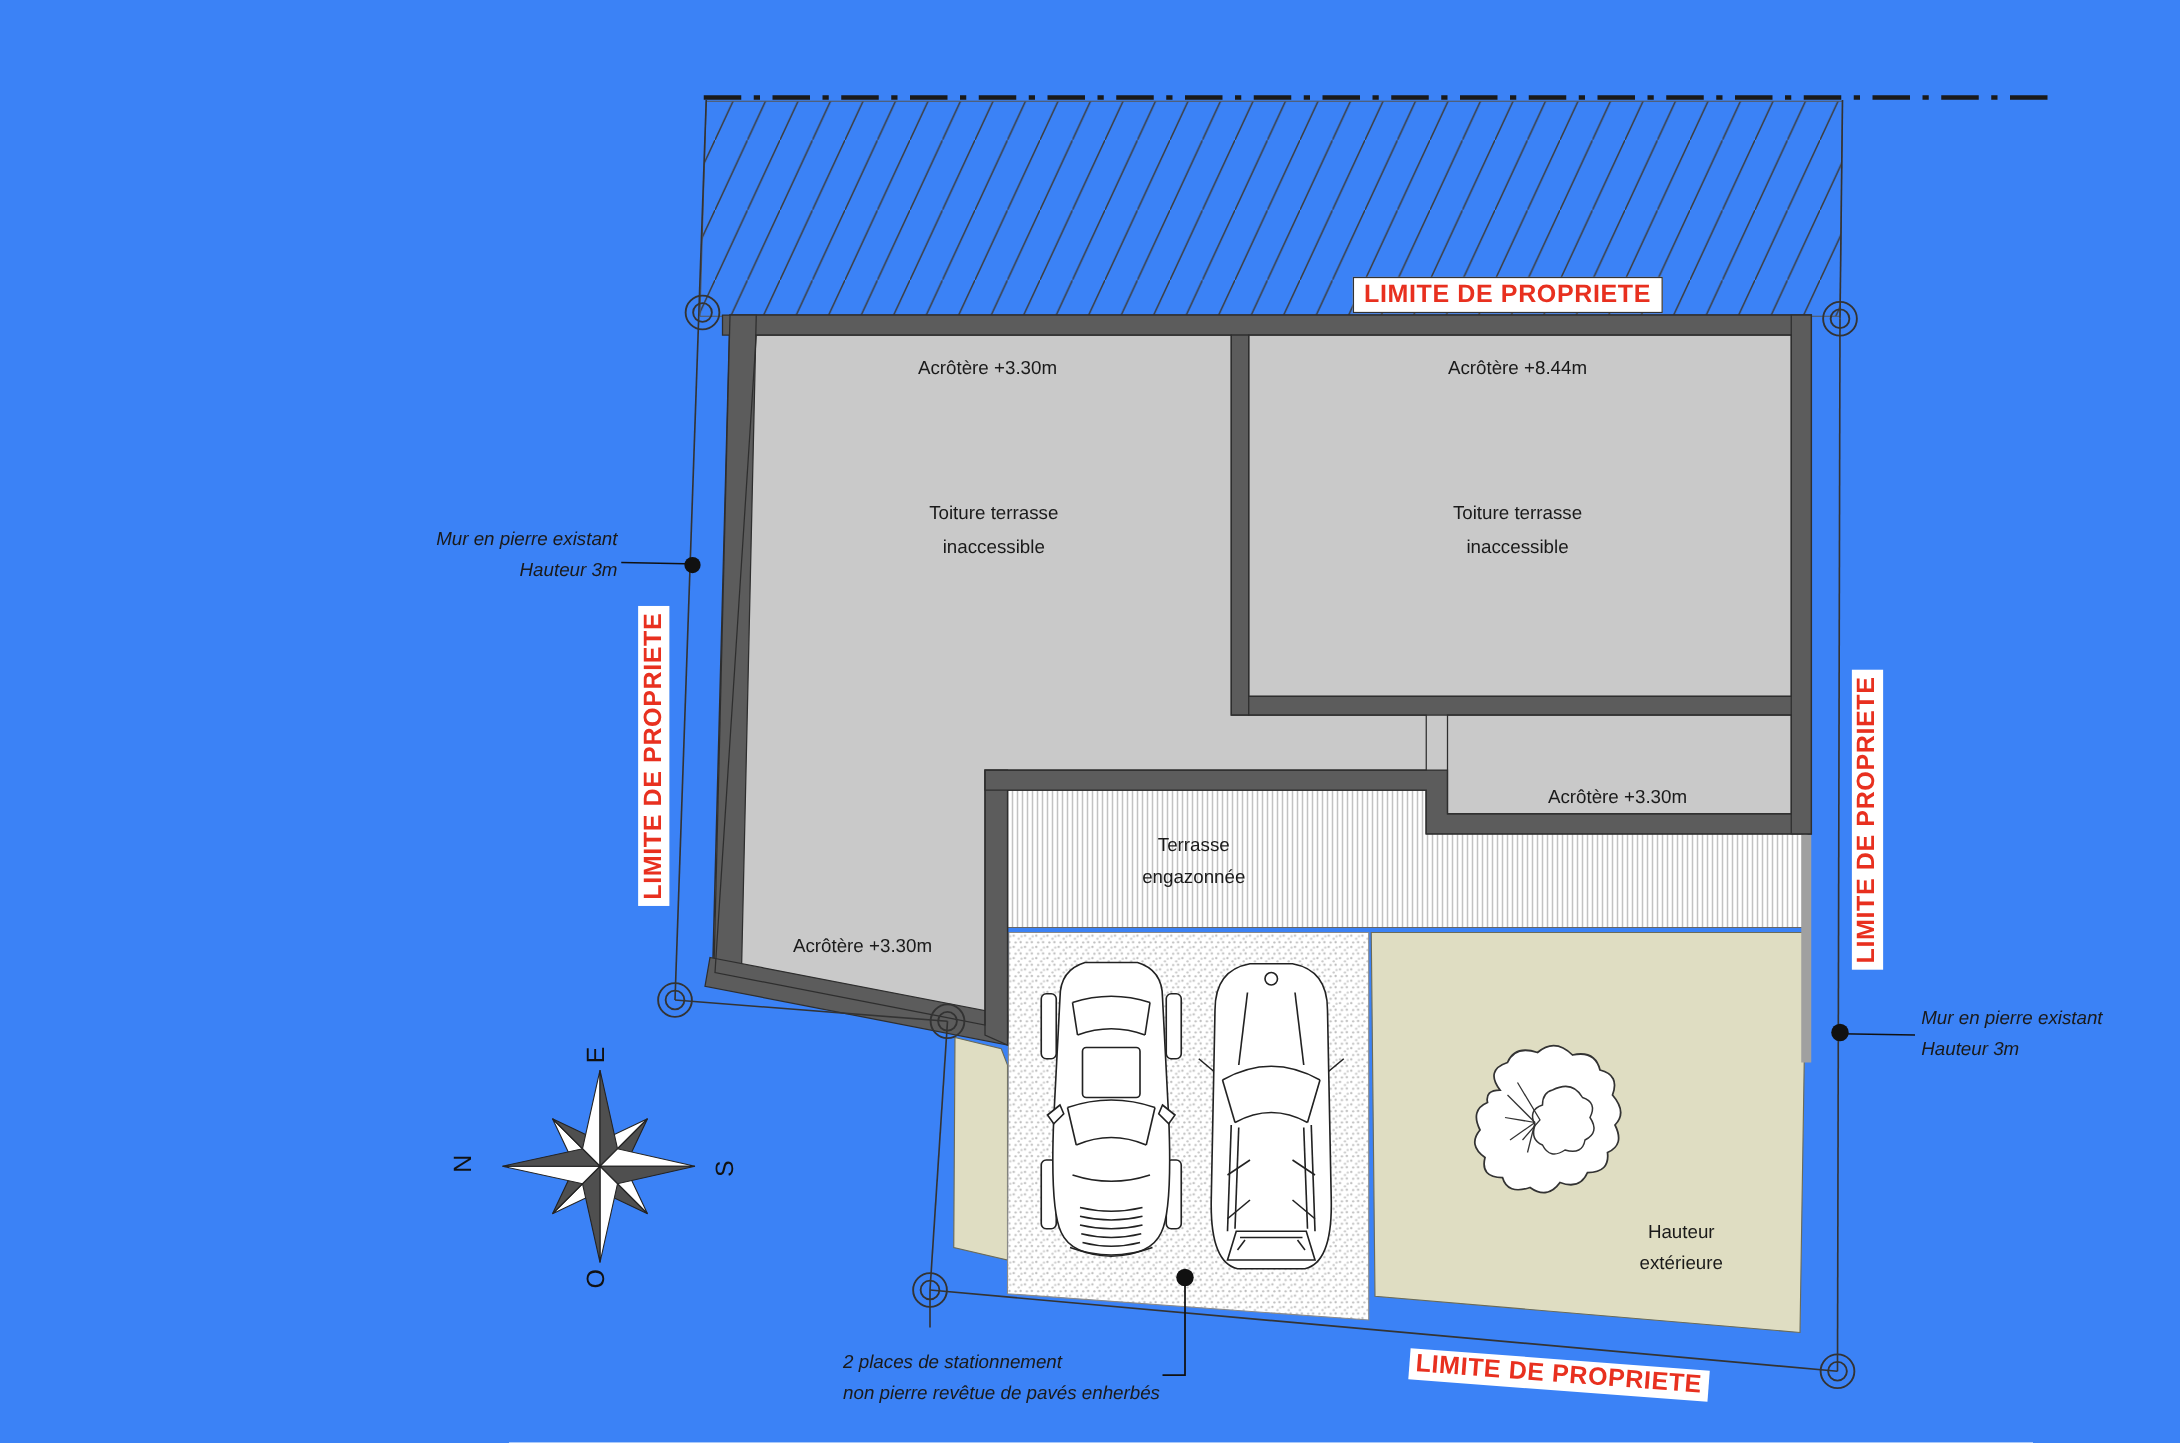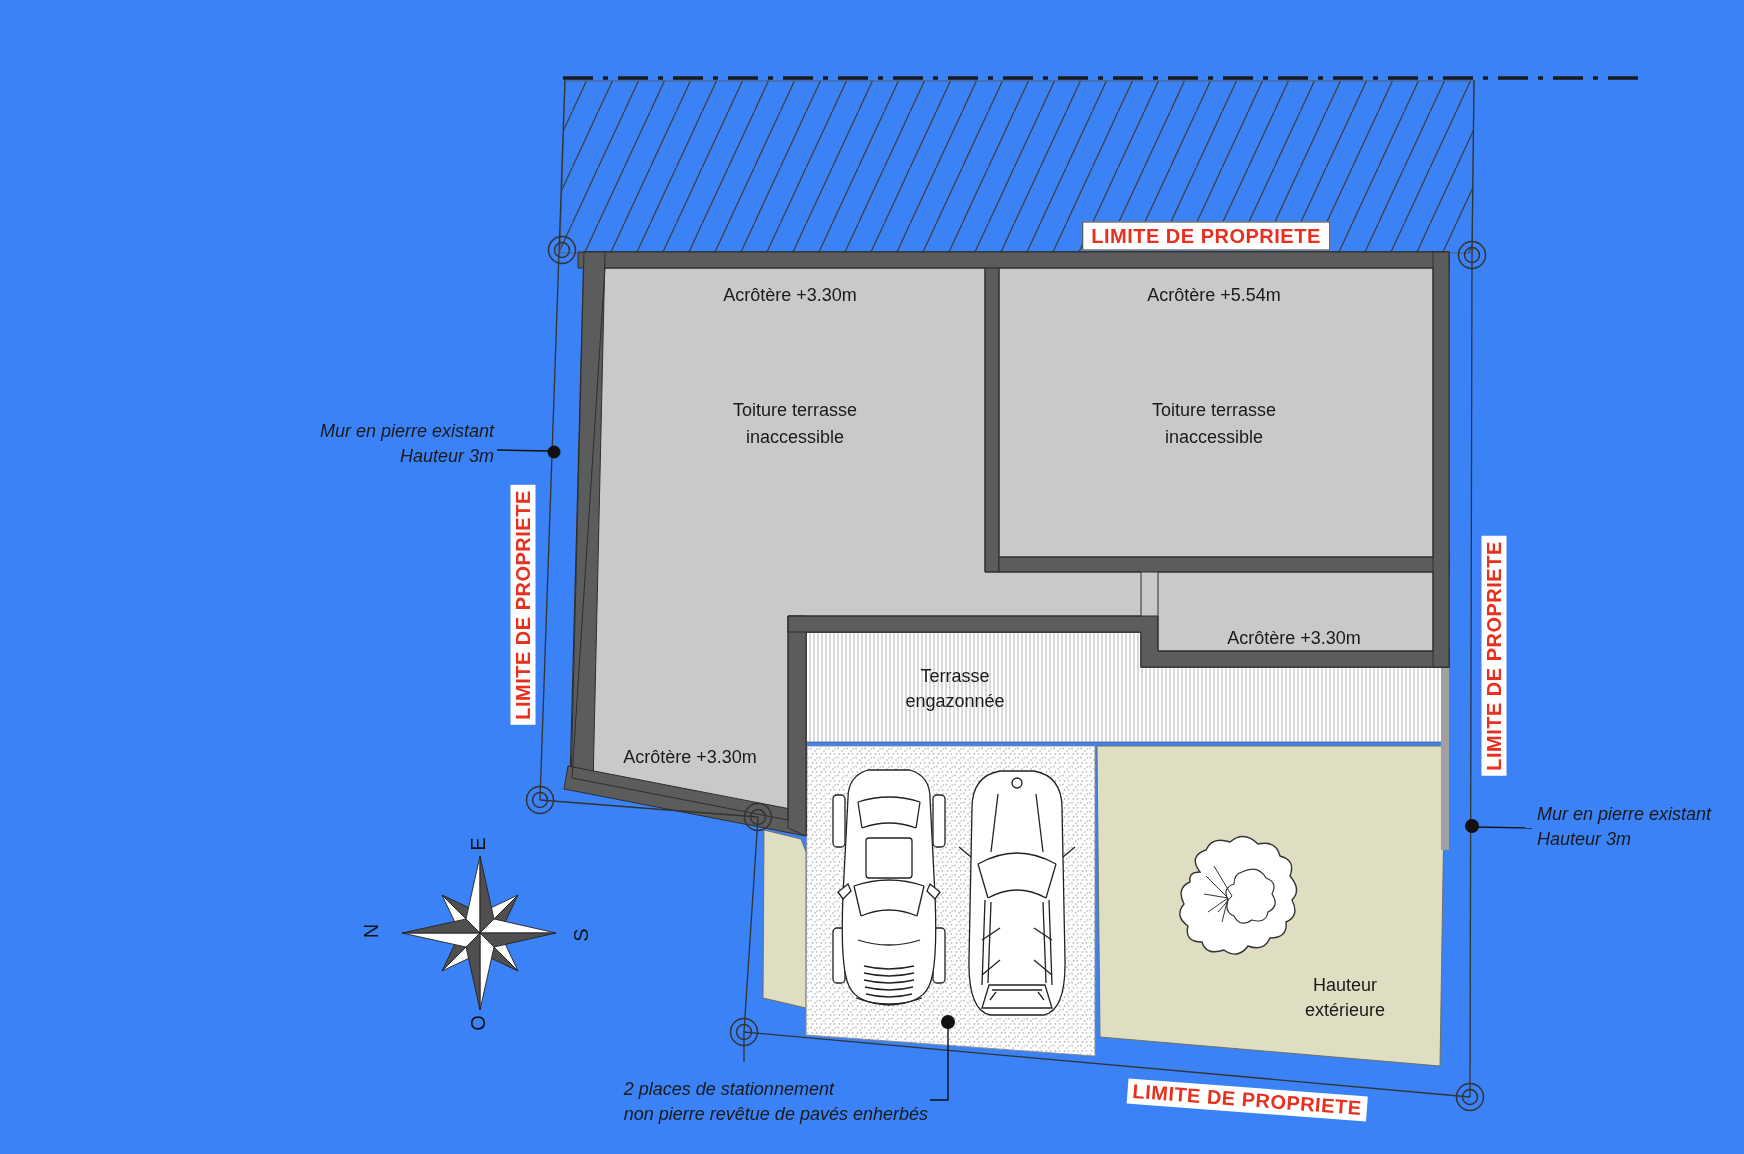--- a/index.html
+++ b/index.html
@@ -1,19 +1,19 @@
 <!DOCTYPE html>
 <html style="--red: #e8301f;"><head>
 <meta charset="utf-8">
 <style>
   html,body{margin:0;padding:0;background:#fff;}
   .scene{position:relative;width:1744px;height:1154px;background:#3b82f6;overflow:hidden;
          font-family:"Liberation Sans",sans-serif;color:#1a1a1a;}
   .scene svg{position:absolute;left:0;top:0;}
-  .lbl{position:absolute;white-space:nowrap;font-size:18px;line-height:25px;}
+  .lbl{position:absolute;white-space:nowrap;font-size:15px;line-height:25px;}
   .ctr{transform:translate(-50%,-50%);text-align:center;}
   .it{font-style:italic;}
   .red-label{color:var(--red,#e8301f);font-weight:bold;font-size:20px;letter-spacing:.5px;
              background:#fff;padding:0 5px;}
   .red-box{border:1.5px solid #333;padding:1px 8px;}
   .rot-ccw{transform:translate(-50%,-50%) rotate(-90deg);}
   .rot-slant{transform:translate(-50%,-50%) rotate(4.3deg);}
   .compass-letter{font-size:20px;color:#111;transform:translate(-50%,-50%) rotate(-90deg);}
   .roofblock{line-height:27px;}
 </style>
@@ -207,21 +207,21 @@
     </g>
   </g>
 </svg>
 
   <div class="lbl ctr red-label red-box" style="left:1206px;top:236px;">LIMITE DE PROPRIETE</div>
   <div class="lbl red-label rot-ccw" style="left:523px;top:605px;">LIMITE DE PROPRIETE</div>
   <div class="lbl red-label rot-ccw" style="left:1494px;top:656px;">LIMITE DE PROPRIETE</div>
   <div class="lbl red-label rot-slant" style="left:1247px;top:1100px;">LIMITE DE PROPRIETE</div>
 
   <div class="lbl ctr" style="left:790px;top:295px;">Acrôtère +3.30m</div>
-  <div class="lbl ctr" style="left:1214px;top:295px;">Acrôtère +5.54m</div>
+  <div class="lbl ctr" style="left:1214px;top:295px;">Acrôtère +8.44m</div>
 
   <div class="lbl ctr roofblock" style="left:795px;top:424px;">
     <div>Toiture terrasse</div>
     <div>inaccessible</div>
   </div>
   <div class="lbl ctr roofblock" style="left:1214px;top:424px;">
     <div>Toiture terrasse</div>
     <div>inaccessible</div>
   </div>
 

